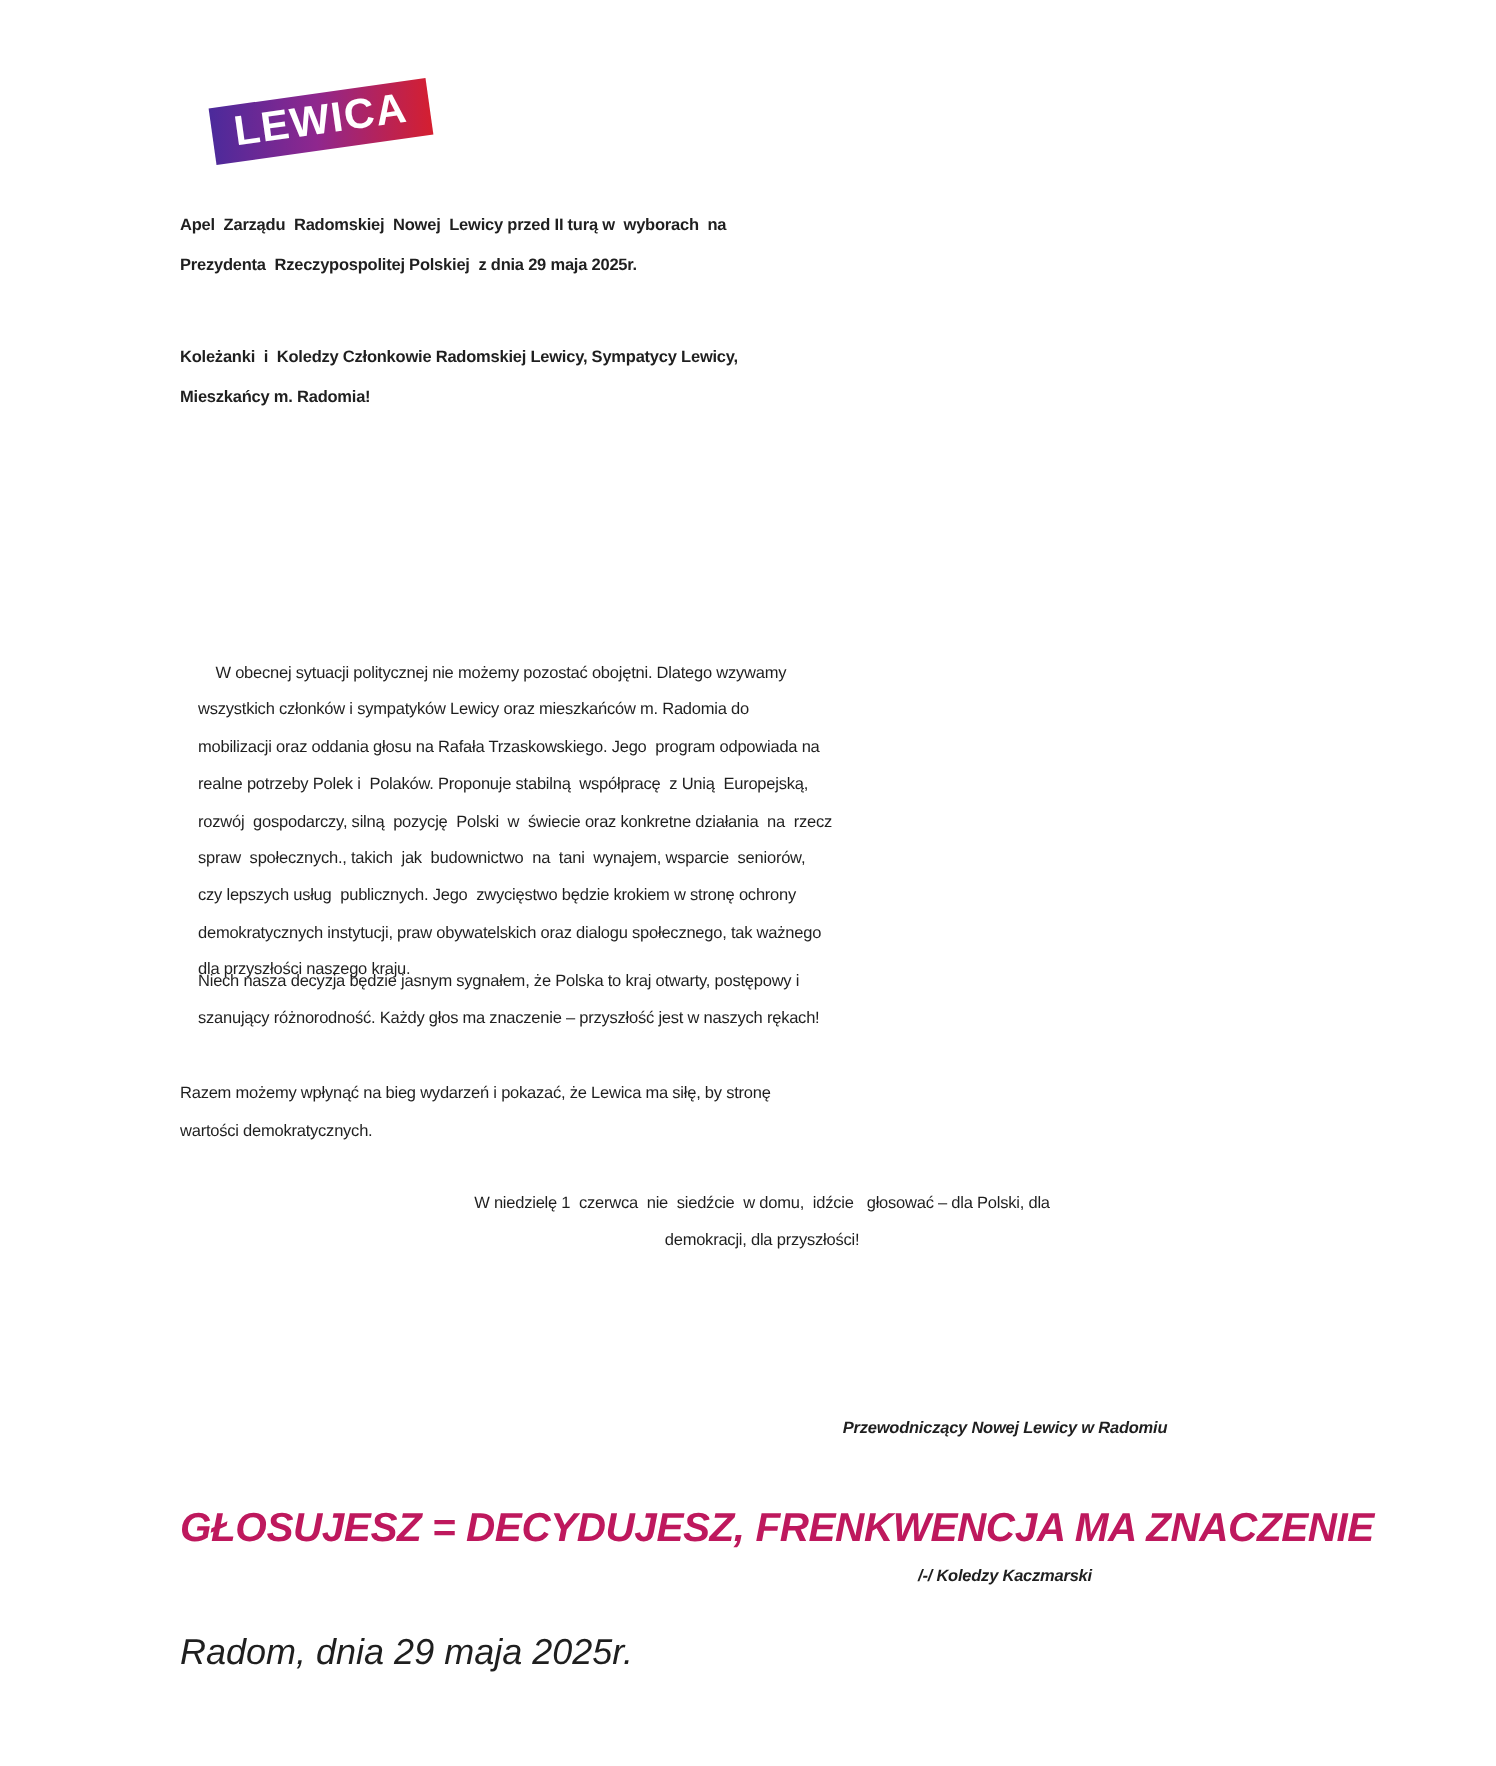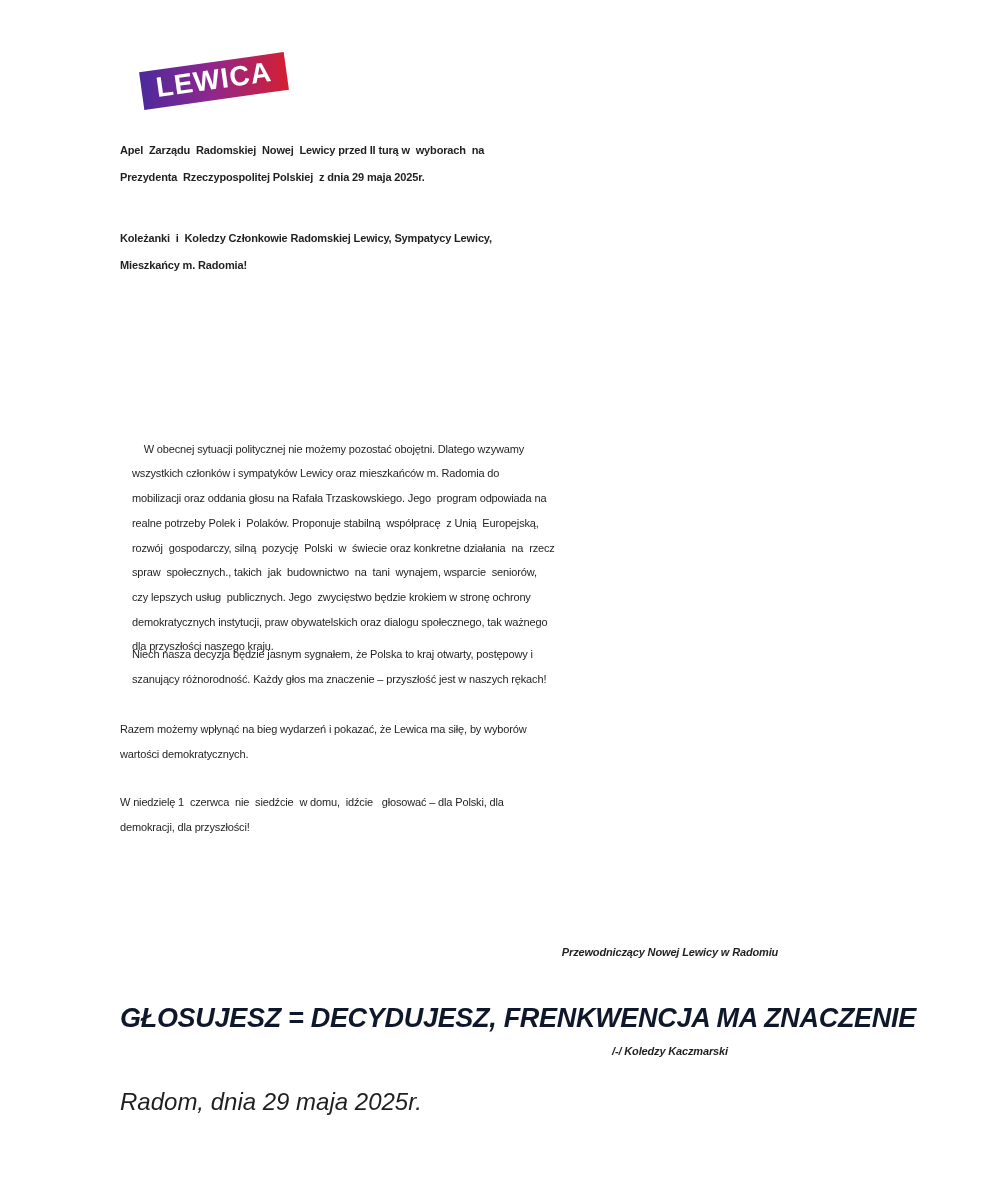--- a/index.html
+++ b/index.html
@@ -46,21 +46,21 @@
     letter-spacing: 1px;
     line-height: 1;
     transform: translateY(-1px);
   }
   .title { left: 120px; top: 137px; }
   .salutation { left: 120px; top: 225px; }
   .p1 { left: 120px; top: 297px; }
   .p2 { left: 120px; top: 412px; margin-left: 12px; }
   .p3 { left: 132px; top: 642px; }
   .p4 { left: 120px; top: 717px; }
-  .p5 { left: 120px; top: 790px; }
+  .p5 { left: 108px; top: 790px; text-align: center; }
   .signature {
     left: 400px;
     top: 891px;
     width: 540px;
     text-align: center;
     font-weight: bold;
     font-style: italic;
   }
   .signature .sig-role { margin-bottom: 24px; }
   .slogan {
@@ -104,28 +104,28 @@
 rozwój  gospodarczy, silną  pozycję  Polski  w  świecie oraz konkretne działania  na  rzecz
 spraw  społecznych., takich  jak  budownictwo  na  tani  wynajem, wsparcie  seniorów,
 czy lepszych usług  publicznych. Jego  zwycięstwo będzie krokiem w stronę ochrony
 demokratycznych instytucji, praw obywatelskich oraz dialogu społecznego, tak ważnego
 dla przyszłości naszego kraju.</span>
   </div>
 
   <div class="abs txt p3">Niech nasza decyzja będzie jasnym sygnałem, że Polska to kraj otwarty, postępowy i
 szanujący różnorodność. Każdy głos ma znaczenie – przyszłość jest w naszych rękach!</div>
 
-  <div class="abs txt p4">Razem możemy wpłynąć na bieg wydarzeń i pokazać, że Lewica ma siłę, by wyborów
+  <div class="abs txt p4">Razem możemy wpłynąć na bieg wydarzeń i pokazać, że Lewica ma siłę, by stronę
 wartości demokratycznych.</div>
 
   <div class="abs txt p5">W niedzielę 1  czerwca  nie  siedźcie  w domu,  idźcie   głosować – dla Polski, dla
 demokracji, dla przyszłości!</div>
 
   <div class="abs txt signature">
     <div class="sig-role">Przewodniczący Nowej Lewicy w Radomiu</div>
     <div class="sig-name">/-/ Koledzy Kaczmarski</div>
   </div>
 
-  <div class="abs slogan" style="color: #0f172a;">GŁOSUJESZ = DECYDUJESZ, FRENKWENCJA MA ZNACZENIE</div>
+  <div class="abs slogan" style="color: #be185d;">GŁOSUJESZ = DECYDUJESZ, FRENKWENCJA MA ZNACZENIE</div>
 
   <div class="abs dateline">Radom, dnia 29 maja 2025r.</div>
 
 </div>
 
 </body></html>

